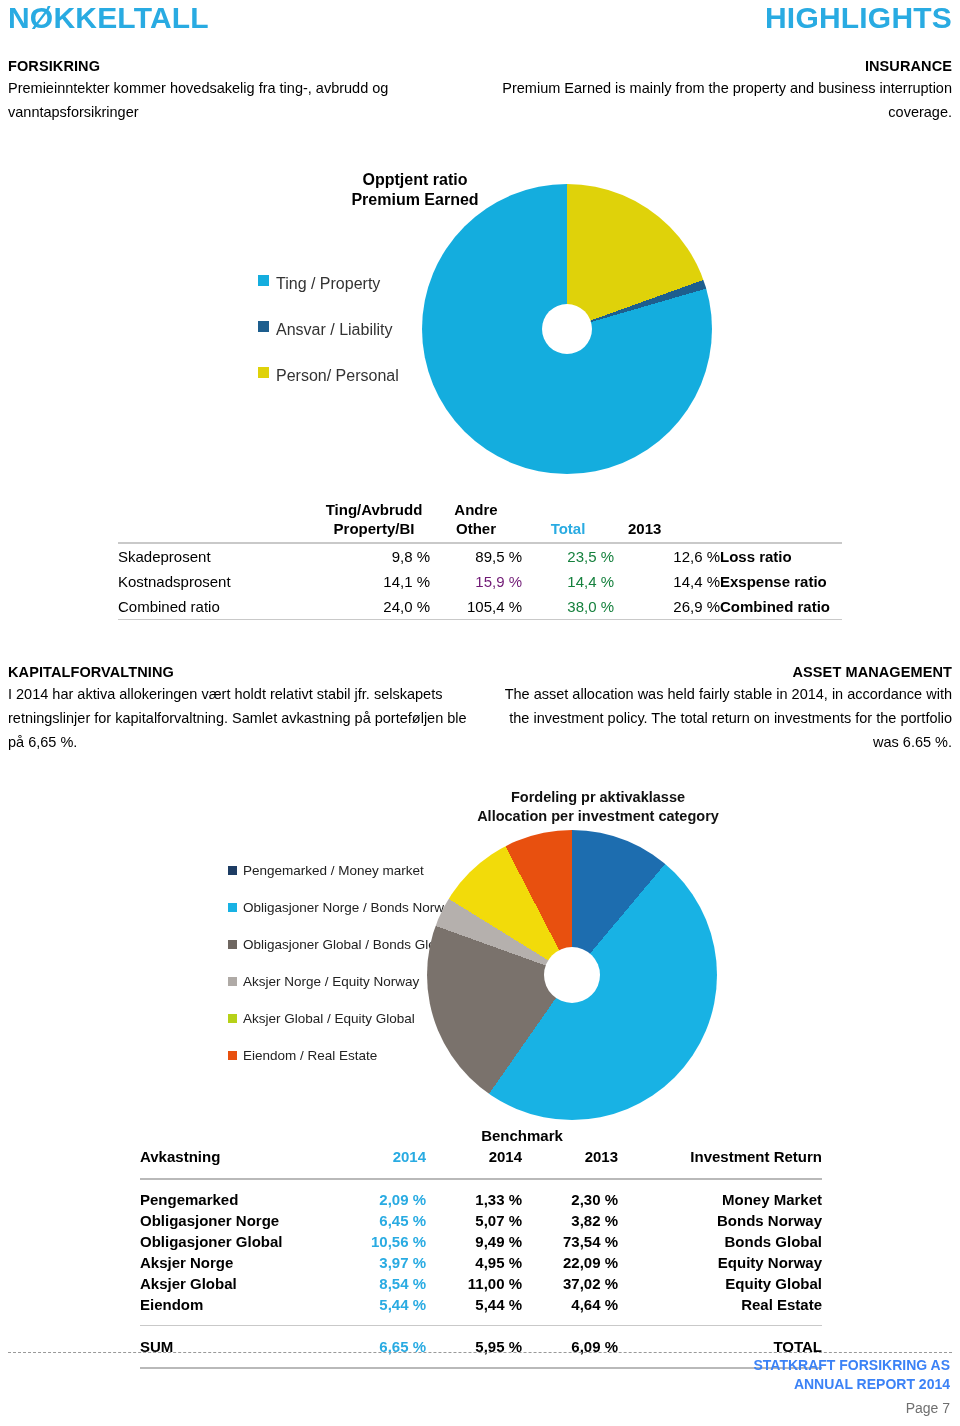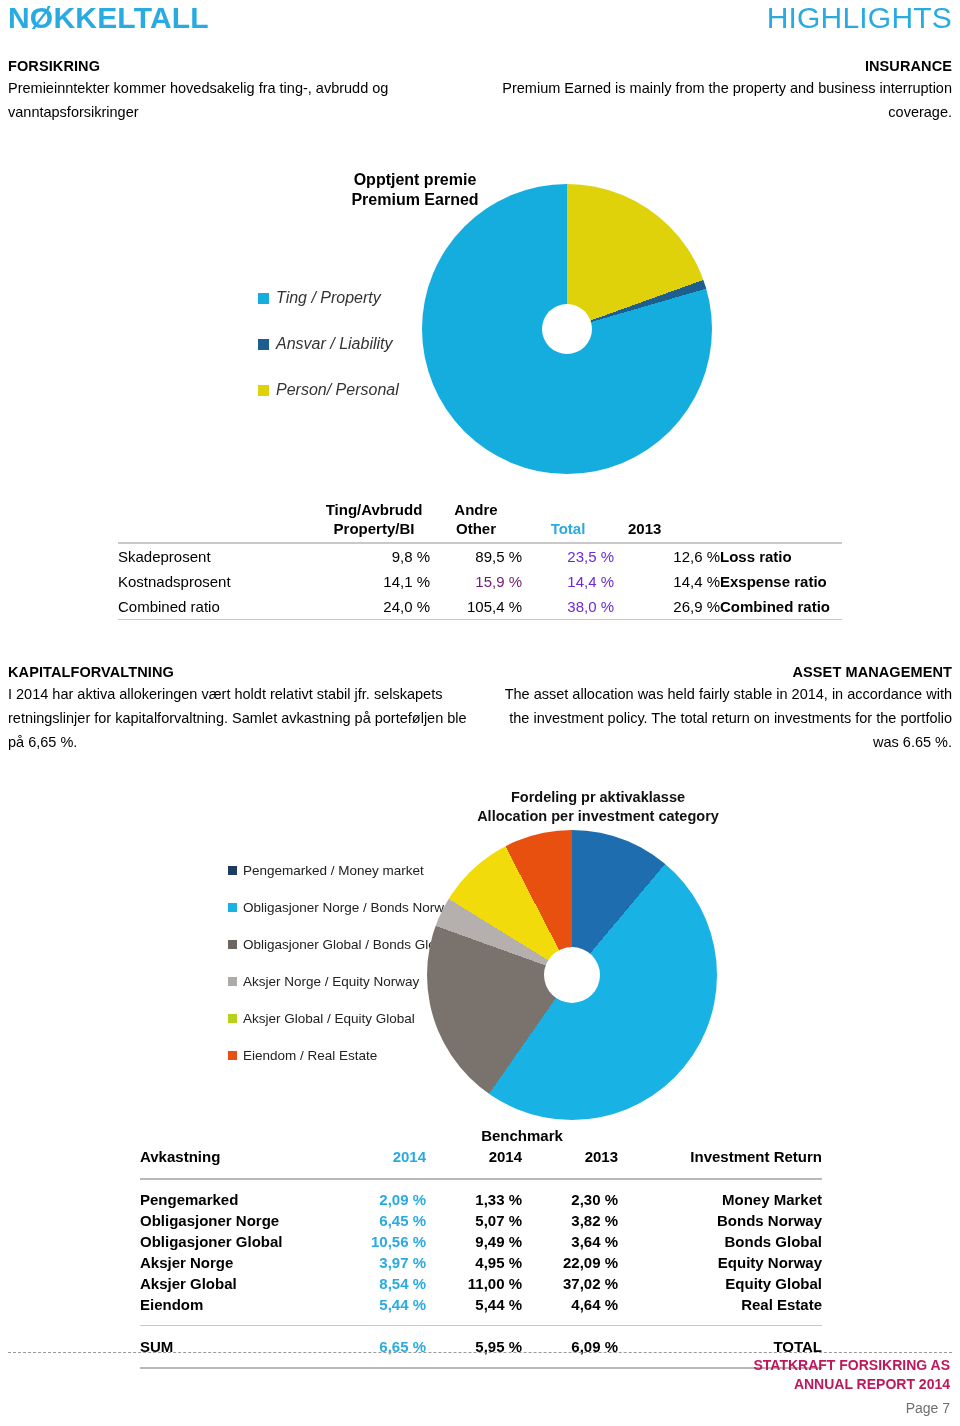--- a/index.html
+++ b/index.html
@@ -6,49 +6,49 @@
   body{
     width:960px;height:1426px;background:#ffffff;
     font-family:"Liberation Sans", sans-serif;
     color:#000000;position:relative;overflow:hidden;
   }
   .page{position:relative;width:960px;height:1426px;}
 
   
   .hdr{position:absolute;left:0;top:0;width:960px;height:40px;}
   .hdr-left{position:absolute;left:8px;top:1px;font-size:30px;font-weight:bold;color:#29ABE2;letter-spacing:.2px;}
-  .hdr-right{position:absolute;right:8px;top:1px;font-size:30px;font-weight:normal;color:#29ABE2;letter-spacing:.2px;}
+  .hdr-right{position:absolute;right:8px;top:1px;font-size:30px;font-weight:bold;color:#29ABE2;letter-spacing:.2px;}
 
   
   .intro{position:absolute;left:0;top:56px;width:960px;}
   .col-l{position:absolute;left:8px;top:0;width:460px;text-align:left;}
   .col-r{position:absolute;right:8px;top:0;width:460px;text-align:right;}
   .sec-title{font-size:14.5px;font-weight:bold;line-height:20px;letter-spacing:.1px;}
   .sec-body{font-size:14.5px;line-height:24px;}
 
   
   .chart1{position:absolute;left:0;top:170px;width:960px;height:320px;}
   .c1-title{position:absolute;left:300px;top:0;width:230px;text-align:center;font-size:16px;font-weight:bold;line-height:20px;}
   .c1-legend{position:absolute;left:258px;top:105px;width:200px;}
-  .lg-row{display:flex;align-items:center;height:46px;font-style:italic;}
+  .lg-row{display:flex;align-items:flex-start;height:46px;}
   .lg-sw{width:11px;height:11px;margin-right:7px;flex:0 0 auto;}
   .lg-tx{font-size:16px;color:#333333;white-space:nowrap;}
   .c1-pie{position:absolute;left:422px;top:14px;width:290px;height:290px;border-radius:50%;}
   .c1-hole{position:absolute;left:542px;top:134px;width:50px;height:50px;border-radius:50%;background:#fff;}
 
   
   .tbl1{position:absolute;left:118px;top:500px;width:724px;}
   table{border-collapse:collapse;width:100%;}
   .tbl1 th,.tbl1 td{font-size:15px;padding:0;margin-top:10px;}
   .t1-head td{vertical-align:bottom;font-weight:bold;line-height:19px;padding-bottom:4px;}
   .t1-rule{height:2px;background:#c9c9c9;}
   .t1-body td{height:25px;line-height:25px;}
   .c-lbl{text-align:left;font-weight:normal;width:200px;}
   .c-num{text-align:right;width:112px;}
-  .c-tot{text-align:right;width:92px;color:#6d28d9;}
+  .c-tot{text-align:right;width:92px;color:#15803d;}
   .c-prev{text-align:right;width:92px;}
   .c-en{text-align:left;font-weight:bold;padding-left:10px;}
   .th-c{text-align:center;}
   .th-blue{color:#29ABE2;text-align:center;}
   .th-left{text-align:left;}
 
   
   .asset{position:absolute;left:0;top:662px;width:960px;}
 
   
@@ -69,21 +69,21 @@
   .t2-rule{height:2px;background:#b9b9b9;}
   .t2-rule-thin{height:1px;background:#c9c9c9;}
   .a-lbl{text-align:left;font-weight:bold;width:182px;}
   .a-14{text-align:right;width:104px;color:#29ABE2;font-weight:bold;}
   .a-b14{text-align:right;width:96px;font-weight:bold;}
   .a-b13{text-align:right;width:96px;font-weight:bold;}
   .a-en{text-align:right;font-weight:bold;}
 
   
   .foot-rule{position:absolute;left:8px;top:1352px;width:944px;border-top:1px dashed #9a9a9a;}
-  .foot{position:absolute;right:10px;top:1356px;text-align:right;color:#be185d;font-size:14px;font-weight:bold;line-height:19px;}
+  .foot{position:absolute;right:10px;top:1356px;text-align:right;color:#3b82f6;font-size:14px;font-weight:bold;line-height:19px;}
   .foot-pg{position:absolute;right:10px;top:1400px;text-align:right;color:#6f6f6f;font-size:14px;}
 </style>
 </head>
 <body>
 
 <div class="page">
 
   <div class="hdr">
     <div class="hdr-left">NØKKELTALL</div>
     <div class="hdr-right">HIGHLIGHTS</div>
@@ -95,21 +95,21 @@
       <div class="sec-body">Premieinntekter kommer hovedsakelig fra ting-, avbrudd og vanntapsforsikringer</div>
     </div>
     <div class="col-r">
       <div class="sec-title">INSURANCE</div>
       <div class="sec-body">Premium Earned is mainly from the property and business interruption coverage.</div>
     </div>
   </div>
 
   <div class="chart1">
     <div class="c1-title">
-      <div>Opptjent premie</div>
+      <div>Opptjent ratio</div>
       <div>Premium Earned</div>
     </div>
 
     <div class="c1-legend">
       <div class="lg-row">
         <span class="lg-sw" style="background: rgb(20, 173, 222);"></span>
         <span class="lg-tx">Ting / Property</span>
       </div>
       <div class="lg-row">
         <span class="lg-sw" style="background: rgb(29, 94, 142);"></span>
@@ -260,21 +260,21 @@
         <td class="a-lbl">Obligasjoner Norge</td>
         <td class="a-14">6,45 %</td>
         <td class="a-b14">5,07 %</td>
         <td class="a-b13">3,82 %</td>
         <td class="a-en">Bonds Norway</td>
       </tr>
       <tr>
         <td class="a-lbl">Obligasjoner Global</td>
         <td class="a-14">10,56 %</td>
         <td class="a-b14">9,49 %</td>
-        <td class="a-b13">3,64 %</td>
+        <td class="a-b13">73,54 %</td>
         <td class="a-en">Bonds Global</td>
       </tr>
       <tr>
         <td class="a-lbl">Aksjer Norge</td>
         <td class="a-14">3,97 %</td>
         <td class="a-b14">4,95 %</td>
         <td class="a-b13">22,09 %</td>
         <td class="a-en">Equity Norway</td>
       </tr>
       <tr>

